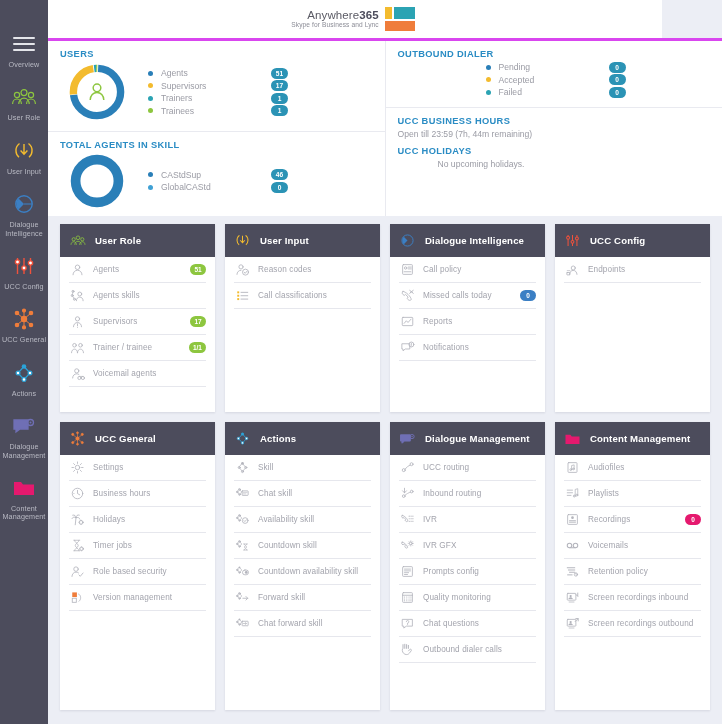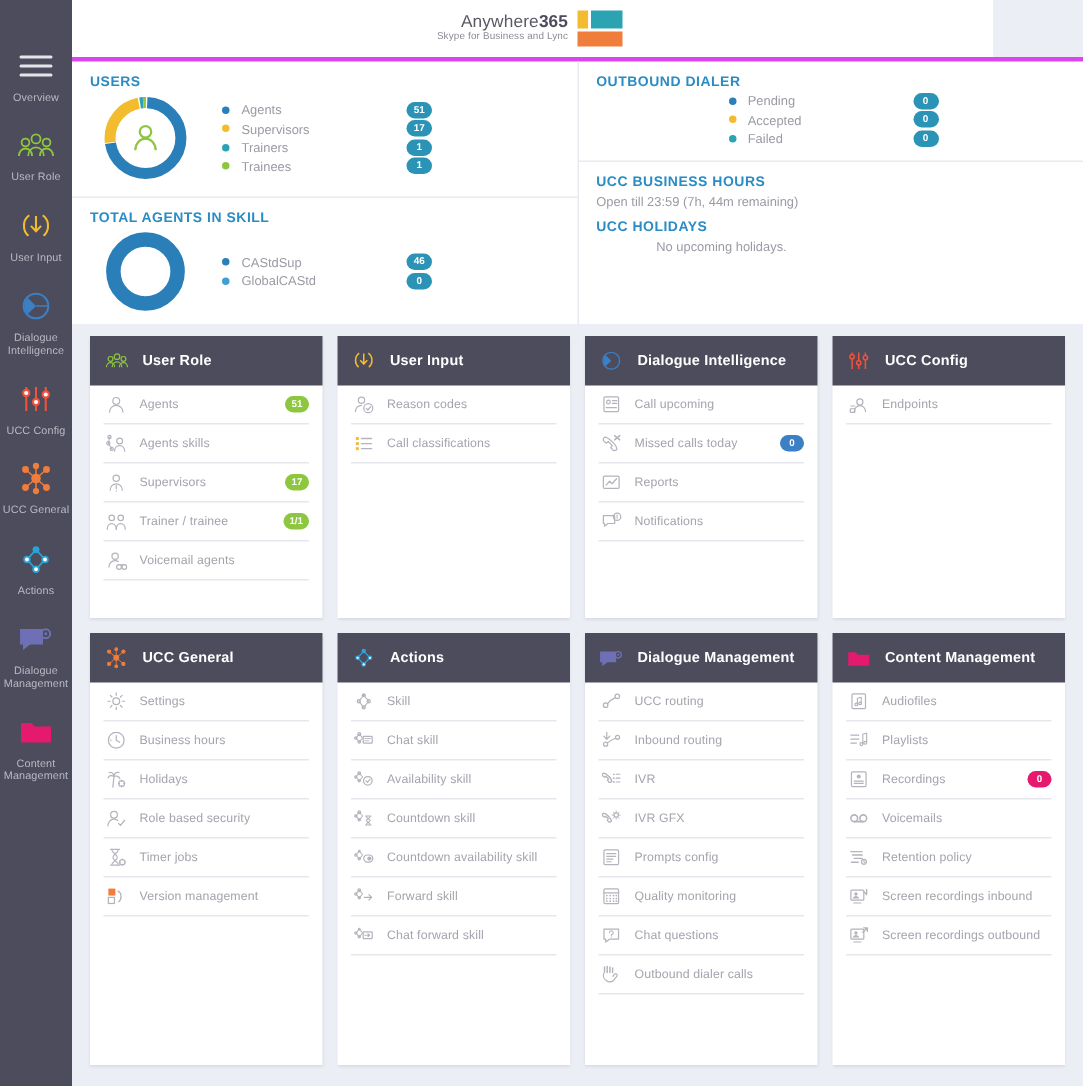--- a/index.html
+++ b/index.html
@@ -483,21 +483,21 @@
           </div>
           <div class="card-body">
             <div class="row-item">
               <span class="row-ico">
                 <svg width="15" height="15" viewBox="0 0 20 20" fill="none" stroke="#b3b4bc" stroke-width="1.1" stroke-linecap="round" stroke-linejoin="round">
                   <rect x="3.5" y="3.5" width="13" height="13" rx="1"></rect>
                   <circle cx="7.5" cy="8" r="1.6"></circle>
                   <path d="M11 6.8h4M11 9.2h4M5.5 13h9"></path>
                 </svg>
               </span>
-              <span class="row-label">Call upcoming</span>
+              <span class="row-label">Call policy</span>
             </div>
             <div class="row-item">
               <span class="row-ico">
                 <svg width="15" height="15" viewBox="0 0 20 20" fill="none" stroke="#b3b4bc" stroke-width="1.1" stroke-linecap="round" stroke-linejoin="round">
                   <path d="M4 4.5c3.5 0 11 7.2 11 11-1.5 1.3-3 1.3-4 .2l-1.5-2 1.4-1.6-3.6-3.6-1.6 1.4-2-1.5C2.6 7.4 2.6 6 4 4.5Z"></path>
                   <path d="M13 3.2 17.6 7M17.6 3.2 13 7" stroke-width="1.3"></path>
                 </svg>
               </span>
               <span class="row-label">Missed calls today</span>
               <span class="row-badge b-blue">0</span>
@@ -592,36 +592,36 @@
                   <path d="M8 7.5 7 17"></path>
                   <circle cx="14.8" cy="13.8" r="2.6"></circle>
                   <path d="M14.8 11v1M14.8 15.6v1M12 13.8h1M16.6 13.8h1" stroke-width=".9"></path>
                 </svg>
               </span>
               <span class="row-label">Holidays</span>
             </div>
             <div class="row-item">
               <span class="row-ico">
                 <svg width="15" height="15" viewBox="0 0 20 20" fill="none" stroke="#b3b4bc" stroke-width="1.1" stroke-linecap="round" stroke-linejoin="round">
+                  <path d="M5 3h8M5 17h8M6 3c0 3 5 4.2 5 7s-5 4-5 7M12 3c0 3-5 4.2-5 7s5 4 5 7" stroke-width="1"></path>
+                  <circle cx="15.4" cy="14.4" r="2.4"></circle>
+                  <path d="M15.4 11.6v1M15.4 16.2v1M12.6 14.4h1M17.2 14.4h1" stroke-width=".8"></path>
+                </svg>
+              </span>
+              <span class="row-label">Timer jobs</span>
+            </div>
+            <div class="row-item">
+              <span class="row-ico">
+                <svg width="15" height="15" viewBox="0 0 20 20" fill="none" stroke="#b3b4bc" stroke-width="1.1" stroke-linecap="round" stroke-linejoin="round">
                   <circle cx="8" cy="6.8" r="3"></circle>
                   <path d="M2.6 16.6c0-3.2 2.4-5.8 5.4-5.8 1.3 0 2.4.4 3.4 1.1"></path>
                   <path d="M12 14.6 13.7 16.4 17.4 12"></path>
                 </svg>
               </span>
               <span class="row-label">Role based security</span>
-            </div>
-            <div class="row-item">
-              <span class="row-ico">
-                <svg width="15" height="15" viewBox="0 0 20 20" fill="none" stroke="#b3b4bc" stroke-width="1.1" stroke-linecap="round" stroke-linejoin="round">
-                  <path d="M5 3h8M5 17h8M6 3c0 3 5 4.2 5 7s-5 4-5 7M12 3c0 3-5 4.2-5 7s5 4 5 7" stroke-width="1"></path>
-                  <circle cx="15.4" cy="14.4" r="2.4"></circle>
-                  <path d="M15.4 11.6v1M15.4 16.2v1M12.6 14.4h1M17.2 14.4h1" stroke-width=".8"></path>
-                </svg>
-              </span>
-              <span class="row-label">Timer jobs</span>
             </div>
             <div class="row-item">
               <span class="row-ico">
                 <svg width="15" height="15" viewBox="0 0 20 20" fill="none" stroke="#b3b4bc" stroke-width="1.1">
                   <rect x="3" y="3.2" width="6.2" height="6.2" fill="#ef7d3b" stroke="none"></rect>
                   <rect x="3" y="11" width="5.4" height="5.4"></rect>
                   <path d="M11.5 5.4c3.4 1.3 3.8 7.2.6 9.6" stroke-linecap="round"></path>
                 </svg>
               </span>
               <span class="row-label">Version management</span>

